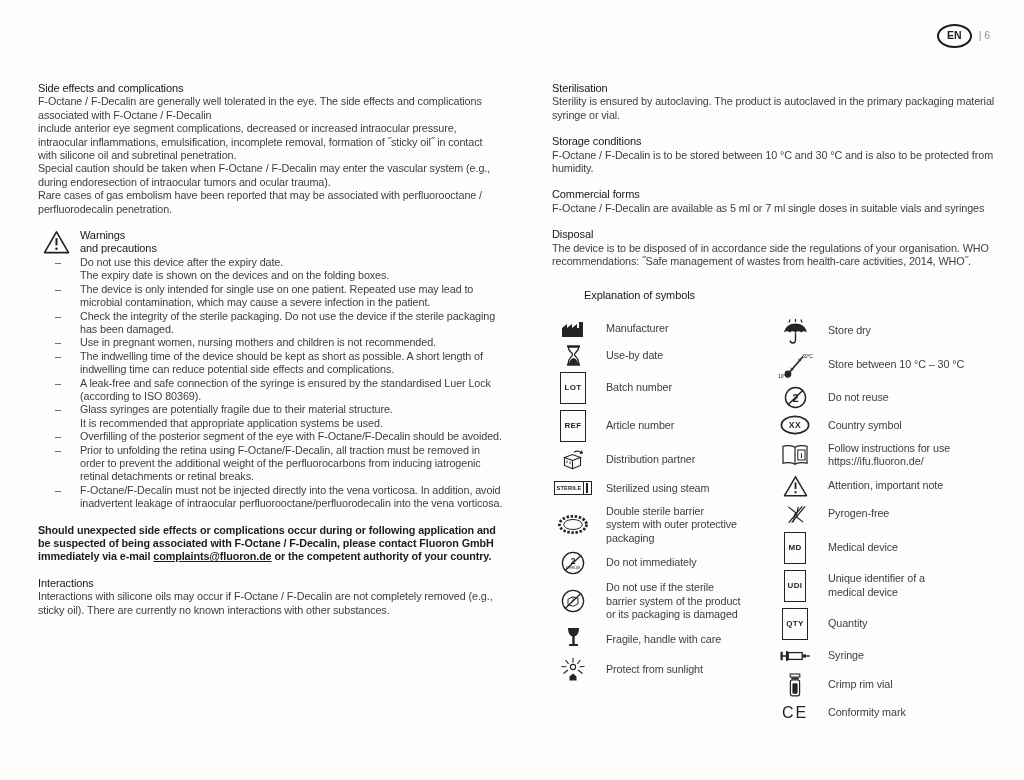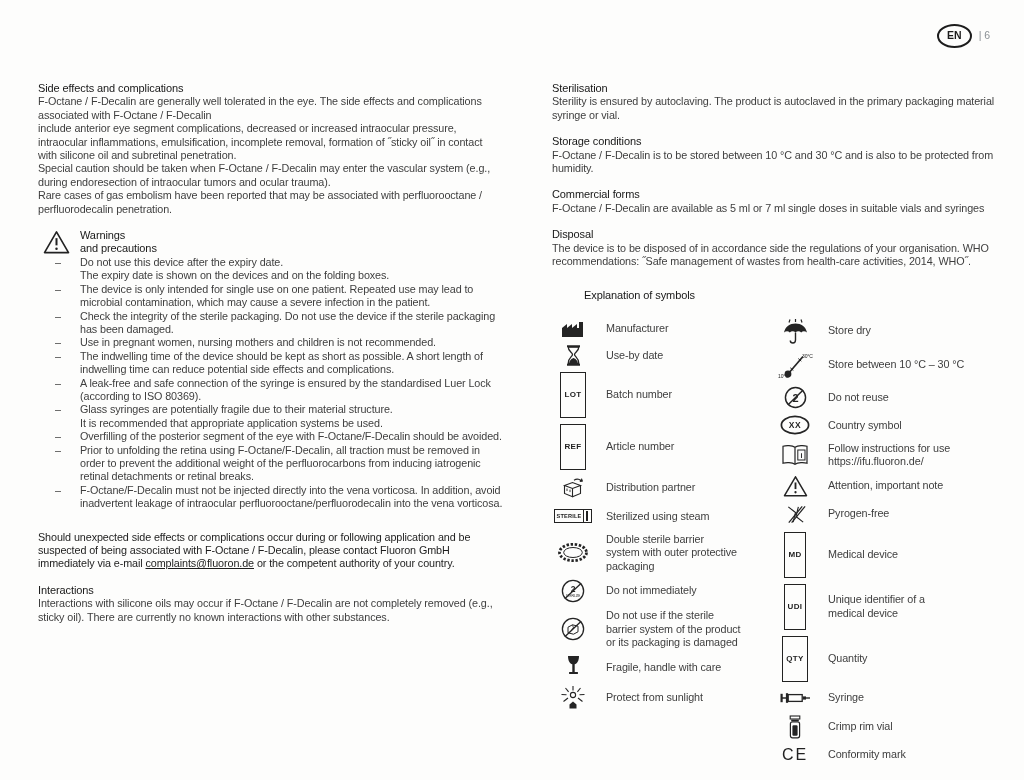--- a/index.html
+++ b/index.html
@@ -20,32 +20,32 @@
   .col-left{position:absolute;left:38px;top:82px;width:466px;}
   .col-right{position:absolute;left:552px;top:82px;width:462px;}
   .section{margin-bottom:13px;}
   h3{margin:0;font-size:11px;line-height:13.4px;color:#171717;font-weight:normal;letter-spacing:-0.1px;}
   p{margin:0;white-space:pre-line;}
   .warn-head{position:relative;padding-left:42px;margin-bottom:0;}
   .warn-head .tri{position:absolute;left:5px;top:1px;}
   .warn-head h3{white-space:pre-line;}
   .warn-item{position:relative;padding-left:42px;white-space:pre-line;}
   .warn-item::before{content:"–";position:absolute;left:17px;top:0;color:#3e3e3e;}
-  .contact{font-weight:normal;color:#1d1d1d;margin-top:20px;margin-bottom:13px;}
+  .contact{font-weight:bold;color:#1d1d1d;margin-top:13px;margin-bottom:13px;}
   .contact .email{text-decoration:underline;}
   .sym-heading{margin-top:21px;margin-bottom:15px;margin-left:32px;}
   .sym-grid{display:flex;}
   .sym-col-left{width:222px;flex:none;}
   .sym-col-right{flex:1;}
   .sym-row{display:flex;align-items:center;margin-bottom:6px;min-height:21px;}
   .sym-icon{width:42px;flex:none;display:flex;align-items:center;justify-content:center;}
   .sym-label{margin-left:12px;white-space:pre-line;}
   .box-glyph{
     display:inline-block;border:1.5px solid #222;color:#222;
-    font-weight:bold;font-size:8px;line-height:10px;padding:17px 3px;letter-spacing:0.4px;
+    font-weight:bold;font-size:8px;line-height:10px;padding:10px 3px;letter-spacing:0.4px;
   }
   .ce-glyph{font-size:16px;color:#222;letter-spacing:2px;font-weight:500;}
   .oval-wrap svg text,.sym-icon svg text{font-family:"Liberation Sans",sans-serif;}
   .sterile-box{display:inline-flex;align-items:stretch;border:1.4px solid #222;height:12px;}
   .sterile-txt{font-size:5.6px;font-weight:bold;color:#222;letter-spacing:0.2px;display:flex;align-items:center;padding:0 1.5px;}
   .sterile-bars{width:7px;border-left:1.2px solid #222;position:relative;}
   .sterile-bars::after{content:"";position:absolute;left:2.4px;top:1px;bottom:1px;width:1.2px;background:#222;}
 </style>
 </head>
 <body>

